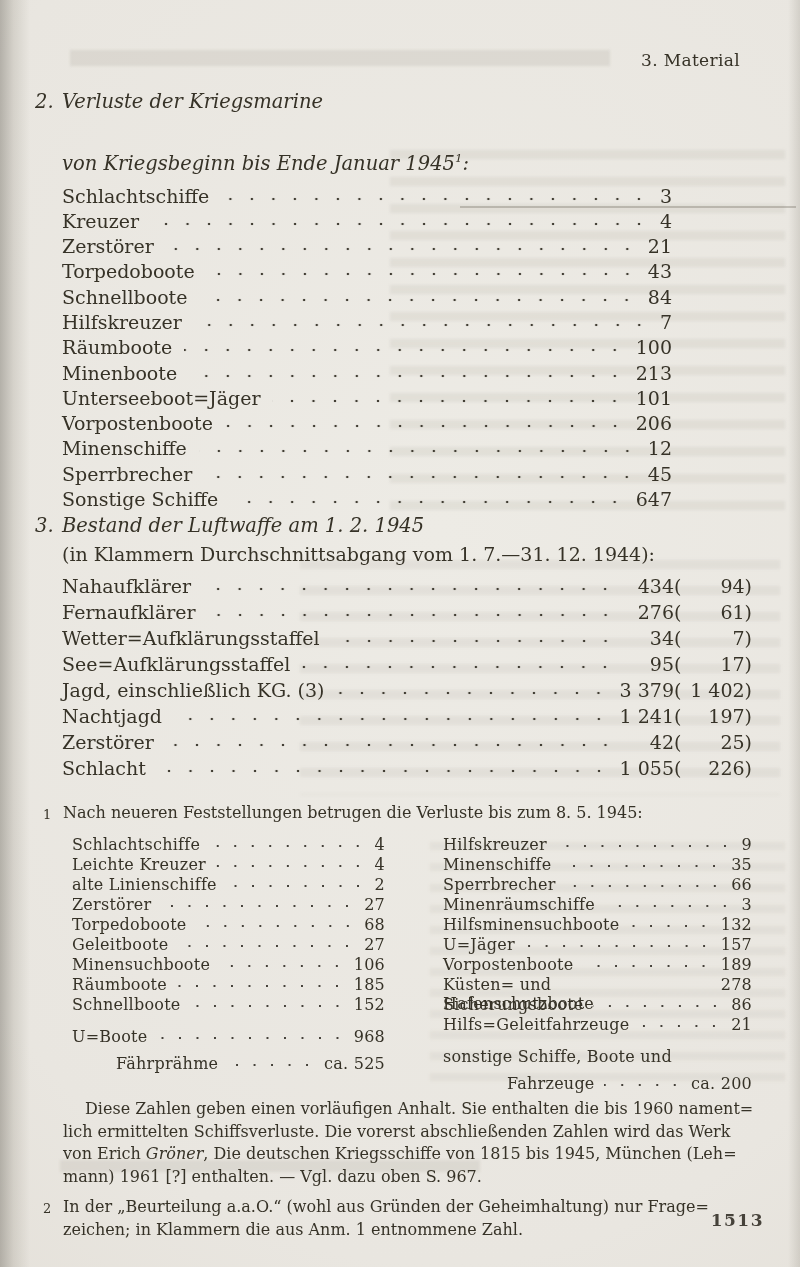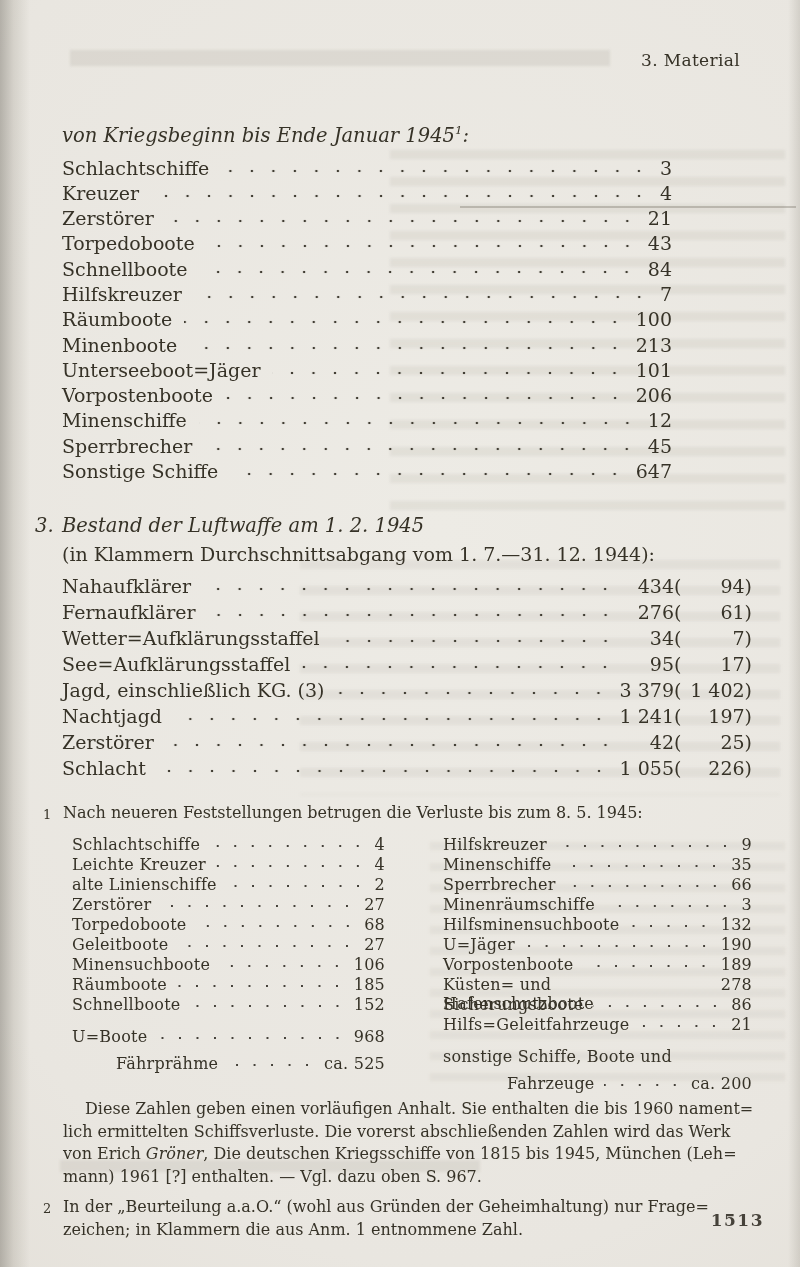--- a/index.html
+++ b/index.html
@@ -89,20 +89,23 @@
   <div class="bleed b1"></div>
   <div class="bleed b2"></div>
   <div class="bleed b3"></div>
   <div class="bleed b4"></div>
   <div class="bleed b5"></div>
   <div class="bleed bline"></div>
 
   <div class="running-header">3. Material</div>
 
   <section id="sec2">
+    <div class="sec-line">
+      <span class="sec-num">2.</span><span>Verluste der Kriegsmarine</span>
+    </div>
     <div class="sec-line sec-line2">
       <span>von Kriegsbeginn bis Ende Januar 1945</span><sup>1</sup><span>:</span>
     </div>
     <div class="rows" id="sec2-rows">
         <div class="row">
           <span class="label">Schlachtschiffe</span>
           <span class="leader"></span>
           <span class="value">3</span>
         </div>
         <div class="row">
@@ -341,21 +344,21 @@
             <span class="value">3</span>
           </div>
           <div class="fn-row">
             <span class="label">Hilfsminensuchboote</span>
             <span class="leader"></span>
             <span class="value">132</span>
           </div>
           <div class="fn-row">
             <span class="label">U=Jäger</span>
             <span class="leader"></span>
-            <span class="value">190</span>
+            <span class="value">157</span>
           </div>
           <div class="fn-row">
             <span class="label">Vorpostenboote</span>
             <span class="leader"></span>
             <span class="value">189</span>
           </div>
           <div class="fn-row">
             <span class="label">Küsten= und Hafenschutzboote</span>
             <span class="leader"></span>
             <span class="value">278</span>

